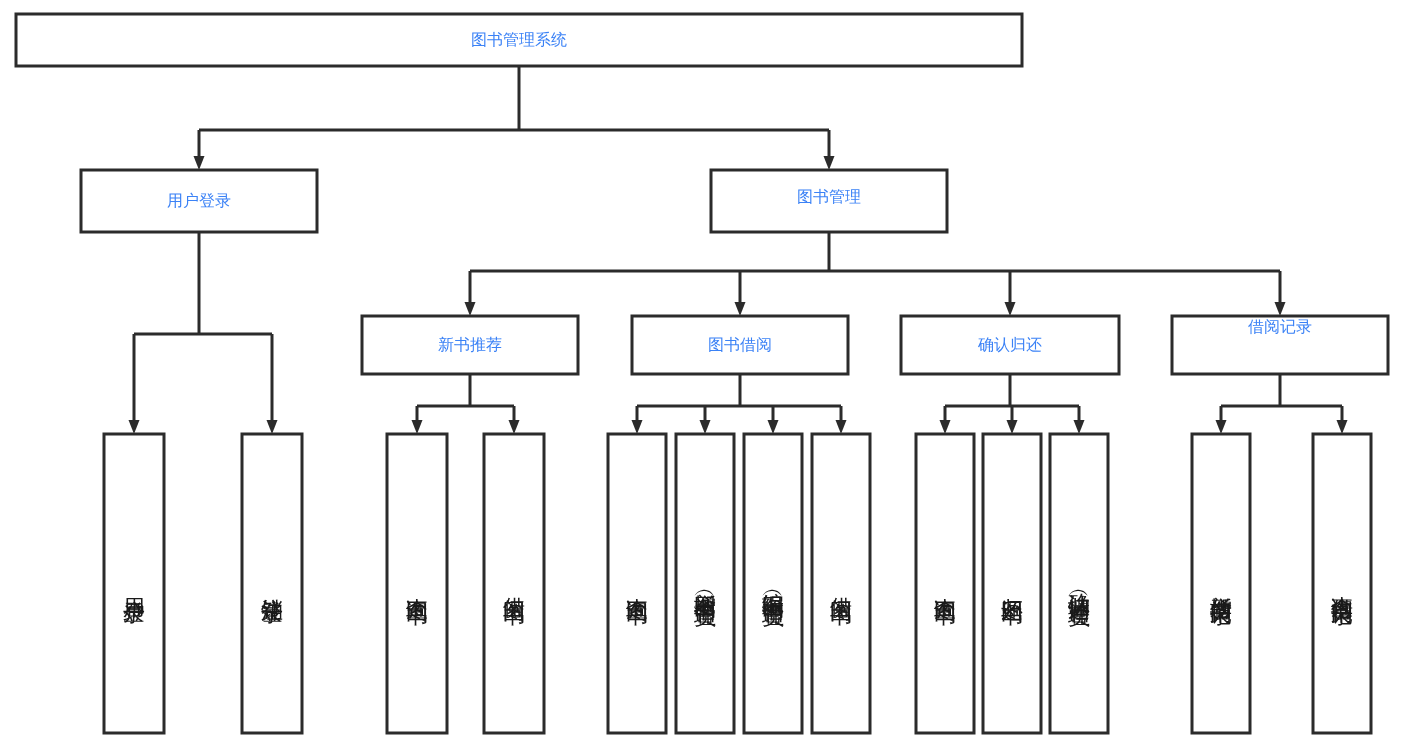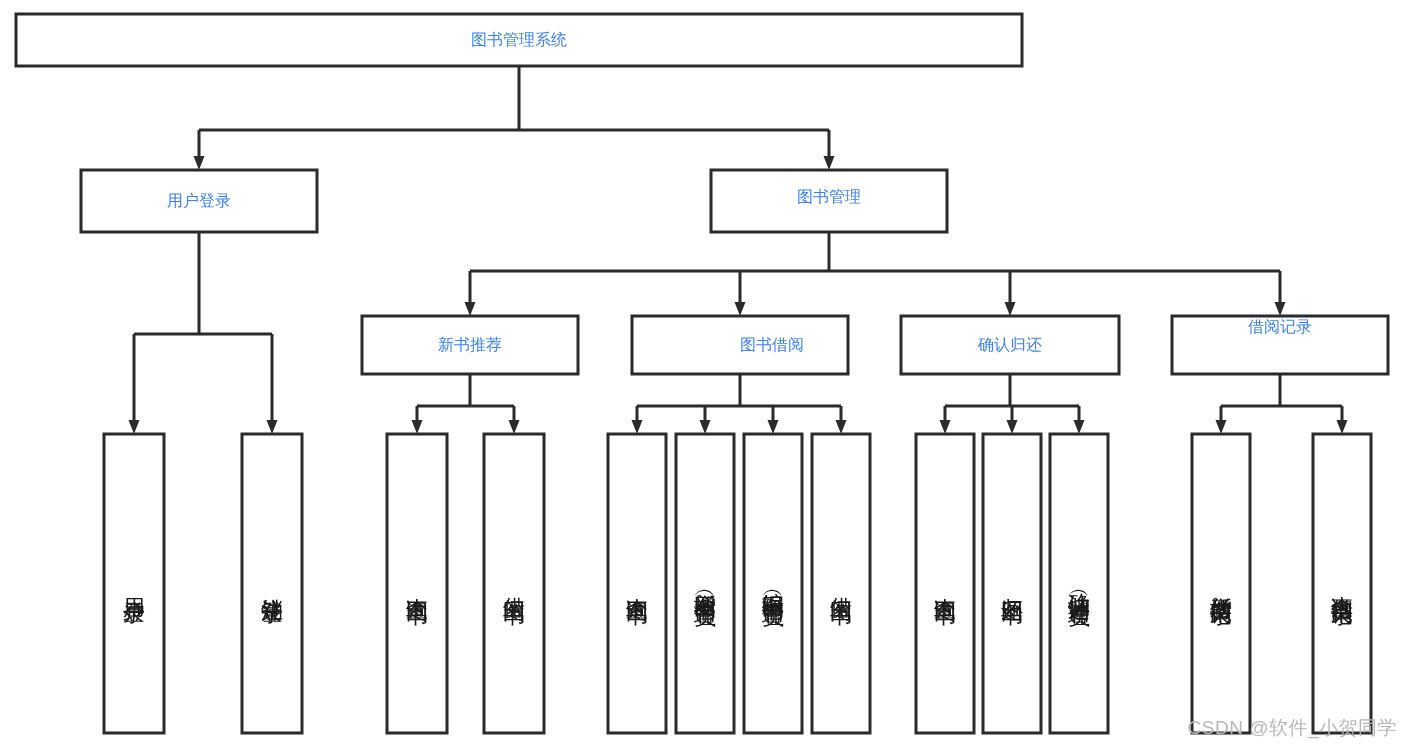--- a/index.html
+++ b/index.html
@@ -162,33 +162,32 @@
         <rect x="1192" y="434" width="58" height="299" class="node-box"></rect>
         <rect x="1313" y="434" width="58" height="299" class="node-box"></rect>
       </g>
   </svg>
 
   <div id="labels-layer">
       <div class="hlabel-wrap" style="left: 16px; top: 14px; width: 1006px; height: 52px;">图书管理系统</div>
       <div class="hlabel-wrap" style="left: 81px; top: 170px; width: 236px; height: 62px;">用户登录</div>
       <div class="hlabel-wrap" style="left: 711px; top: 170px; width: 236px; height: 54px;">图书管理</div>
       <div class="hlabel-wrap" style="left: 362px; top: 316px; width: 216px; height: 58px;">新书推荐</div>
-      <div class="hlabel-wrap" style="left: 632px; top: 316px; width: 216px; height: 58px; padding-left: 32px;">图书借阅</div>
+      <div class="hlabel-wrap" style="left: 632px; top: 316px; width: 216px; height: 58px;">图书借阅</div>
       <div class="hlabel-wrap" style="left: 901px; top: 316px; width: 218px; height: 58px;">确认归还</div>
       <div class="hlabel-wrap" style="left: 1172px; top: 298px; width: 216px; height: 58px;">借阅记录</div>
       <div class="vlabel-wrap" style="left: 104px; top: 434px; width: 60px; height: 299px;">用户登录</div>
       <div class="vlabel-wrap" style="left: 242px; top: 434px; width: 60px; height: 299px;">注销登录</div>
       <div class="vlabel-wrap" style="left: 387px; top: 434px; width: 60px; height: 299px;">查询图书</div>
       <div class="vlabel-wrap" style="left: 484px; top: 434px; width: 60px; height: 299px;">借阅图书</div>
       <div class="vlabel-wrap" style="left: 608px; top: 434px; width: 58px; height: 299px;">查询图书</div>
       <div class="vlabel-wrap" style="left: 676px; top: 434px; width: 58px; height: 299px;">新增图书（管理员）</div>
       <div class="vlabel-wrap" style="left: 744px; top: 434px; width: 58px; height: 299px;">编辑图书（管理员）</div>
       <div class="vlabel-wrap" style="left: 812px; top: 434px; width: 58px; height: 299px;">借阅图书</div>
       <div class="vlabel-wrap" style="left: 916px; top: 434px; width: 58px; height: 299px;">查询图书</div>
       <div class="vlabel-wrap" style="left: 983px; top: 434px; width: 58px; height: 299px;">归还图书</div>
       <div class="vlabel-wrap" style="left: 1050px; top: 434px; width: 58px; height: 299px;">确认归还（管理员）</div>
       <div class="vlabel-wrap" style="left: 1192px; top: 434px; width: 58px; height: 299px;">新增借阅记录</div>
       <div class="vlabel-wrap" style="left: 1313px; top: 434px; width: 58px; height: 299px;">查询借阅记录</div>
     </div>
 
-  <div id="watermark">CSDN @软件_小贺同学</div>
 
 </div>
 
 </body></html>

